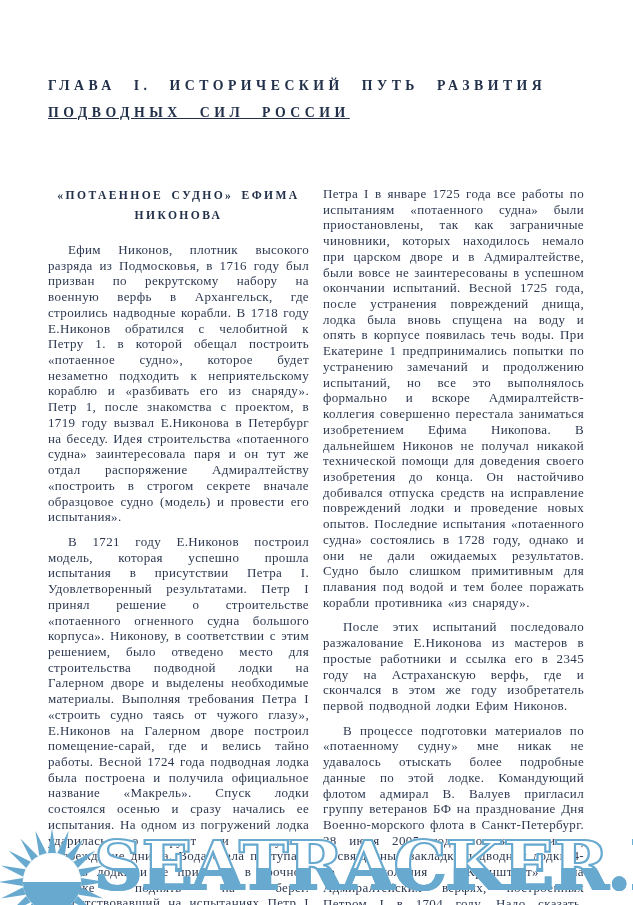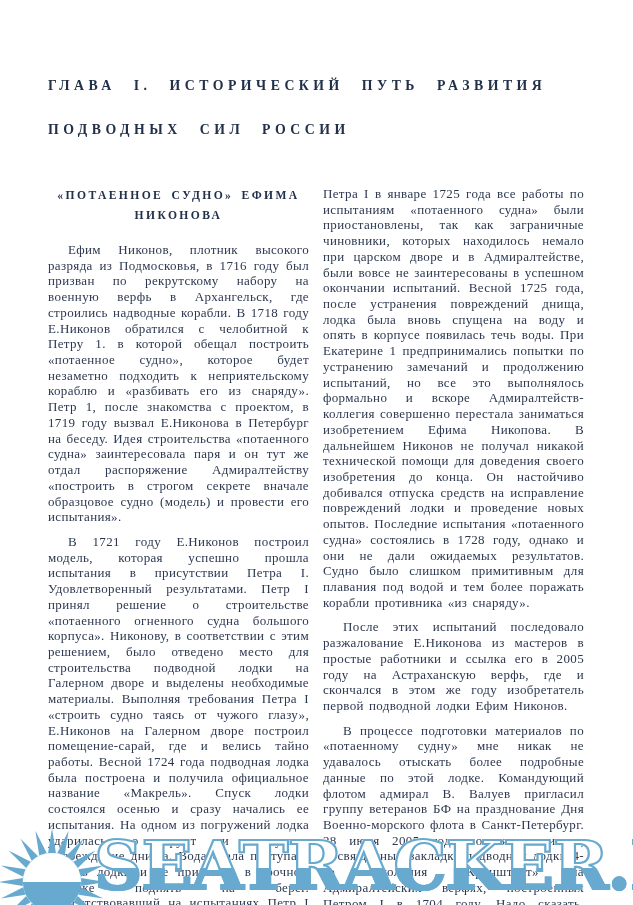--- a/index.html
+++ b/index.html
@@ -18,21 +18,21 @@
     position: absolute;
     top: 78px; left: 48px; width: 536px;
     color: #22304a;
     font-weight: bold;
   }
   .chapter-title .t-line {
     font-size: 13.8px;
     letter-spacing: 4.5px;
     word-spacing: 10px;
   }
-  .chapter-title .t-line + .t-line { margin-top: 28px; }
+  .chapter-title .t-line + .t-line { margin-top: 11px; text-decoration: underline; }
 
   .columns {
     position: absolute;
     left: 48px; top: 186px; width: 536px;
     display: flex;
     gap: 14px;
   }
   .col { width: 261px; }
 
   .section-heading {
@@ -97,21 +97,21 @@
   </div>
 
   <div class="columns">
     <div class="col">
       <h2 class="section-heading">«ПОТАЕННОЕ СУДНО» ЕФИМА НИКОНОВА</h2>
       <p>Ефим Никонов, плотник высокого разряда из Подмосковья, в 1716 году был призван по рекрутскому набору на военную верфь в Архангельск, где строились надводные корабли. В 1718 году Е.Никонов обратился с челобитной к Петру 1. в которой обещал построить «потаенное судно», которое будет незаметно подходить к неприятельскому кораблю и «разбивать его из снаряду». Петр 1, после знакомства с проектом, в 1719 году вызвал Е.Никонова в Петербург на беседу. Идея строительства «потаенного судна» заинтересовала паря и он тут же отдал распоряжение Адмиралтейству «построить в строгом секрете вначале образцовое судно (модель) и провести его испытания».</p>
       <p>В 1721 году Е.Никонов построил модель, которая успешно прошла испытания в присутствии Петра I. Удовлетворенный результатами. Петр I принял решение о строительстве «потаенного огненного судна большого корпуса». Никонову, в соответствии с этим решением, было отведено место для строительства подводной лодки на Галерном дворе и выделены необходимые материалы. Выполняя требования Петра I «строить судно таясь от чужого глазу», Е.Никонов на Галерном дворе построил помещение-сарай, где и велись тайно работы. Весной 1724 года подводная лодка была построена и получила официальное название «Макрель». Спуск лодки состоялся осенью и сразу начались ее испытания. На одном из погружений лодка ударилась о грунт и получила повреждение днища. Вода стала поступать внутрь лодки и ее пришлось в срочном порядке поднять на берег. Присутствовавший на испытаниях Петр I подбодрил Е.Никонова и приказал устранить повреждения, после чего продолжить испытания. Однако после смерти</p>
     </div>
     <div class="col">
       <p class="no-indent">Петра I в январе 1725 года все работы по испытаниям «потаенного судна» были приостановлены, так как заграничные чиновники, которых находилось немало при царском дворе и в Адмиралтействе, были вовсе не заинтересованы в успешном окончании испытаний. Весной 1725 года, после устранения повреждений днища, лодка была вновь спущена на воду и опять в корпусе появилась течь воды. При Екатерине 1 предпринимались попытки по устранению замечаний и продолжению испытаний, но все это выполнялось формально и вскоре Адмиралтейств-коллегия совершенно перестала заниматься изобретением Ефима Никопова. В дальнейшем Никонов не получал никакой технической помощи для доведения своего изобретения до конца. Он настойчиво добивался отпуска средств на исправление повреждений лодки и проведение новых опытов. Последние испытания «потаенного судна» состоялись в 1728 году, однако и они не дали ожидаемых результатов. Судно было слишком примитивным для плавания под водой и тем более поражать корабли противника «из снаряду».</p>
-      <p>После этих испытаний последовало разжалование Е.Никонова из мастеров в простые работники и ссылка его в 2005 году на Астраханскую верфь, где и скончался в этом же году изобретатель первой подводной лодки Ефим Никонов.</p>
+      <p>После этих испытаний последовало разжалование Е.Никонова из мастеров в простые работники и ссылка его в 2345 году на Астраханскую верфь, где и скончался в этом же году изобретатель первой подводной лодки Ефим Никонов.</p>
       <p>В процессе подготовки материалов по «потаенному судну» мне никак не удавалось отыскать более подробные данные по этой лодке. Командующий флотом адмирал В. Валуев пригласил группу ветеранов БФ на празднование Дня Военно-морского флота в Санкт-Петербург. 28 июля 2005 года состоялся митинг, посвященный закладке подводной лодки 4-го поколения «Кронштадт» на Адмиралтейских верфях, построенных Петром I в 1704 году. Надо сказать, огромные размеры основных цехов, высокая</p>
     </div>
   </div>
 
   <div class="watermark">
     <svg class="wm-sun" viewBox="0 0 100 100" xmlns="http://www.w3.org/2000/svg">
       <g fill="#68aacf">
         <polygon points="50,2 46.5,24 53.5,24"></polygon>
         <polygon points="50,2 46.5,24 53.5,24" transform="rotate(18 50 50)"></polygon>
         <polygon points="50,2 46.5,24 53.5,24" transform="rotate(36 50 50)"></polygon>

